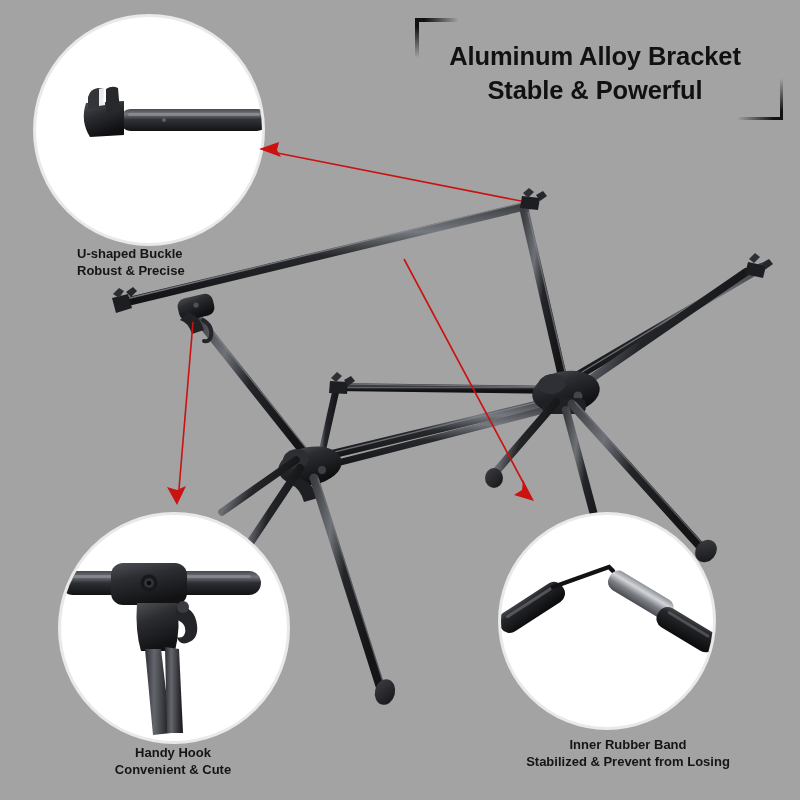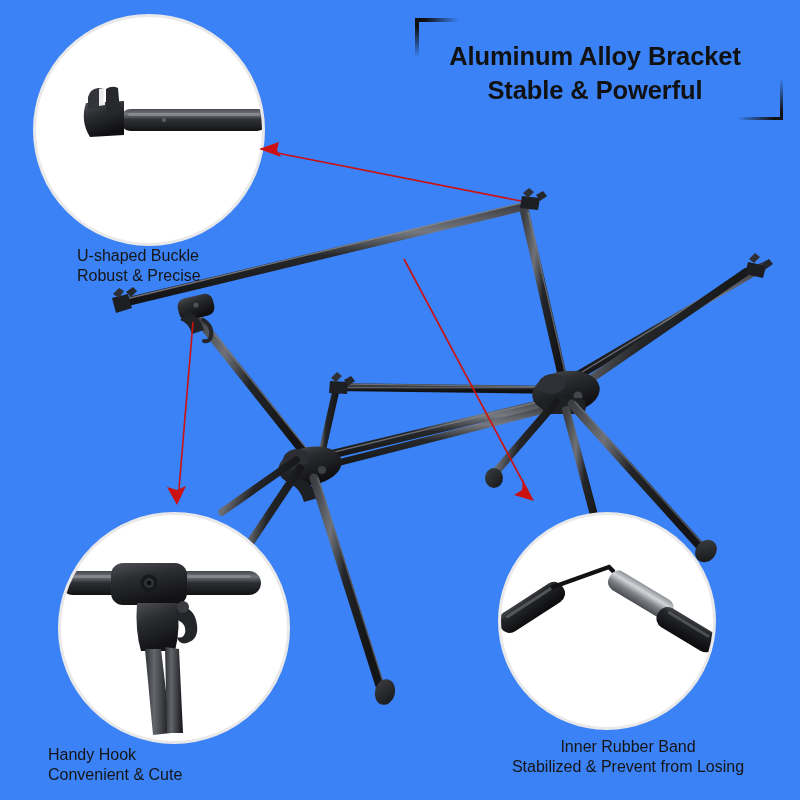--- a/index.html
+++ b/index.html
@@ -6,21 +6,21 @@
   * { margin:0; padding:0; box-sizing:border-box; }
   html, body {
     width:800px; height:800px;
     background:#ffffff;
     font-family:"Liberation Sans", sans-serif;
     overflow:hidden;
   }
   #stage {
     position:relative;
     width:800px; height:800px;
-    background:#3b82f6;
+    background:#a3a3a3;
   }
 
   
   #title-block {
     position:absolute;
     left:415px; top:18px;
     width:360px; height:100px;
   }
   #title-text {
     position:absolute;
@@ -59,33 +59,33 @@
   .callout-ring {
     position:absolute; left:0; top:0;
     border-radius:50%;
     border:3.5px solid #e9e9e9;
     background:#ffffff;
     overflow:hidden;
   }
   .callout-caption {
     position:absolute;
     color:#151515;
-    font-size:16px;
-    font-weight:400;
+    font-size:13px;
+    font-weight:700;
     line-height:1.28;
     white-space:pre-line;
   }
 
   #callout-buckle { left:33px; top:14px; width:242px; height:272px; }
   #callout-buckle .callout-ring { width:232px; height:232px; }
   #callout-buckle .callout-caption { left:44px; top:232px; text-align:left; width:220px; }
 
   #callout-hook { left:58px; top:512px; width:250px; height:280px; }
   #callout-hook .callout-ring { width:232px; height:232px; }
-  #callout-hook .callout-caption { left:-10px; top:233px; width:250px; text-align:left; }
+  #callout-hook .callout-caption { left:-10px; top:233px; width:250px; text-align:center; }
 
   #callout-band { left:452px; top:512px; width:282px; height:280px;margin-left:36px; }
   #callout-band .callout-ring { left:10px; width:218px; height:218px; }
   #callout-band .callout-caption { left:-30px; top:225px; width:340px; text-align:center; }
 
   
   #product-layer, #arrow-layer, #inset-buckle, #inset-hook, #inset-band {
     position:absolute; left:0; top:0;
   }
   #product-layer { width:800px; height:800px; }

